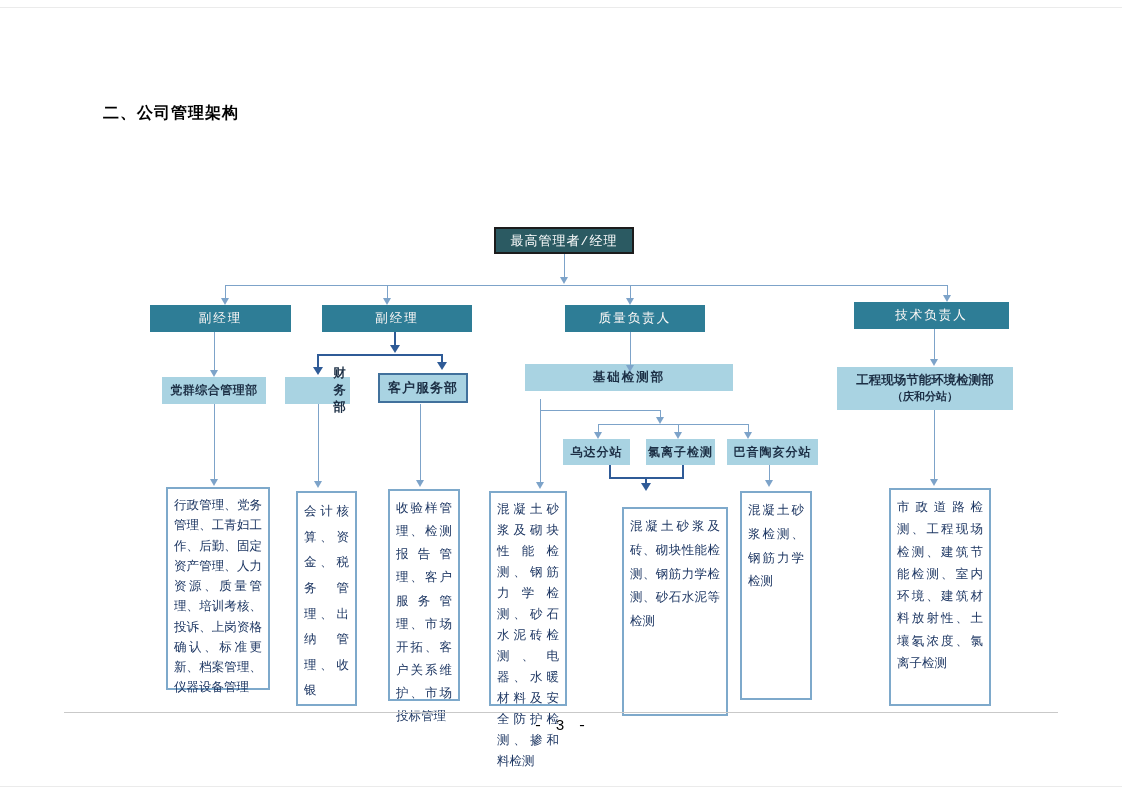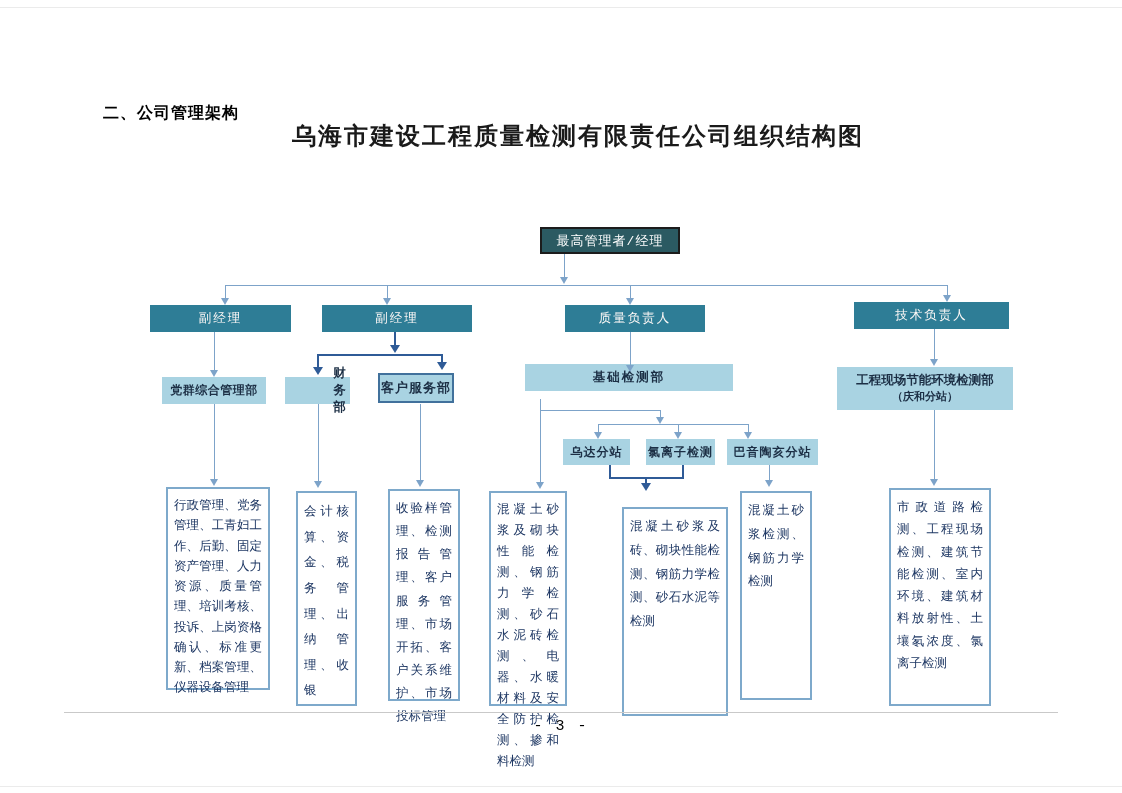--- a/index.html
+++ b/index.html
@@ -6,21 +6,21 @@
     --root-bg:#2b5a62; --level2-bg:#2e7d96; --dept-bg:#a9d3e2; --dept-border:#41719c;
     --duty-border:#7ea9cb; --duty-text:#1f3864; --line:#7da3c9; --line-dark:#2f5b97;
   }
   *{margin:0;padding:0;box-sizing:border-box;}
   body{background:#ffffff;font-family:"Liberation Sans",sans-serif;}
   #screen{position:relative;width:1122px;height:793px;background:#ffffff;overflow:hidden;font-family:Liberation Mono, monospace;}
   .hairline{position:absolute;left:0;width:100%;border-top:1px solid #ebebeb;}
   .heading{position:absolute;left:103px;top:103px;font-size:16px;font-weight:bold;color:#000;letter-spacing:1px;}
   .chart-title{position:absolute;left:292px;top:120px;font-size:24px;font-weight:bold;color:#1a1a1a;letter-spacing:2px;}
   .bx{position:absolute;display:flex;align-items:center;justify-content:center;text-align:center;}
-  .root-bx{background:var(--root-bg);border:2px solid #1c1c1c;color:#fff;font-size:13px;letter-spacing:1px;margin-left:46px;}
+  .root-bx{background:var(--root-bg);border:2px solid #1c1c1c;color:#fff;font-size:13px;letter-spacing:1px;}
   .lv2{background:var(--level2-bg);color:#fdf8f6;font-size:12.5px;letter-spacing:2px;}
   .lv3{background:var(--dept-bg);color:#1c2f45;font-size:12.5px;font-weight:bold;letter-spacing:1px;}
   .customer{border:2px solid var(--dept-border);font-size:13px;}
   .customer::before{content:"";position:absolute;left:-8px;top:3px;width:100%;height:100%;background:#fff;border:1px solid #c9c9c9;z-index:-1;}
   .two-line{flex-direction:column;line-height:1.35;}
   .two-line .sub{font-size:11px;letter-spacing:0;}
   .duty{position:absolute;background:#fff;border:2px solid var(--duty-border);color:var(--duty-text);
         font-size:12.5px;line-height:1.62;padding:7px 6px;text-align:justify;text-justify:inter-ideograph;}
   .vl{position:absolute;width:0;border-left:1px solid var(--line);}
   .hl{position:absolute;height:0;border-top:1px solid var(--line);}
@@ -32,21 +32,20 @@
   .page-number{position:absolute;left:0;top:718px;width:100%;text-align:center;font-size:15px;color:#000;letter-spacing:2px;}
 </style>
 </head>
 <body>
 
 <div id="screen">
   <div class="hairline" style="top:7px;"></div>
   <div class="hairline" style="top:786px;"></div>
 
   <div class="heading">二、公司管理架构</div>
-  <div class="chart-title">乌海市建设工程质量检测有限责任公司组织结构图</div>
 
   <div>
 
     <div class="bx root-bx" style="left:494px;top:227px;width:140px;height:27px;">
       <span>最高管理者/经理</span>
     </div>
 
     <div class="bx lv2" style="left:150px;top:305px;width:141px;height:27px;">
       <span>副经理</span>
     </div>
@@ -59,21 +58,21 @@
     <div class="bx lv2" style="left:854px;top:302px;width:155px;height:27px;">
       <span>技术负责人</span>
     </div>
 
     <div class="bx lv3" style="left:162px;top:377px;width:104px;height:27px;font-size:12px;letter-spacing:0.5px;">
       <span>党群综合管理部</span>
     </div>
     <div class="bx lv3" style="left:285px;top:377px;width:65px;height:27px;letter-spacing:4px;padding-left:48px;">
       <span>财务部</span>
     </div>
-    <div class="bx lv3 customer" style="left:378px;top:373px;width:76px;height:30px;">
+    <div class="bx lv3 customer" style="left:378px;top:373px;width:90px;height:30px;">
       <span>客户服务部</span>
     </div>
     <div class="bx lv3" style="left:525px;top:364px;width:208px;height:27px;letter-spacing:2px;">
       <span>基础检测部</span>
     </div>
     <div class="bx lv3 two-line" style="left:837px;top:367px;width:176px;height:43px;font-size:12.5px;letter-spacing:0;">
       <span>工程现场节能环境检测部</span>
       <span class="sub">（庆和分站）</span>
     </div>
 

